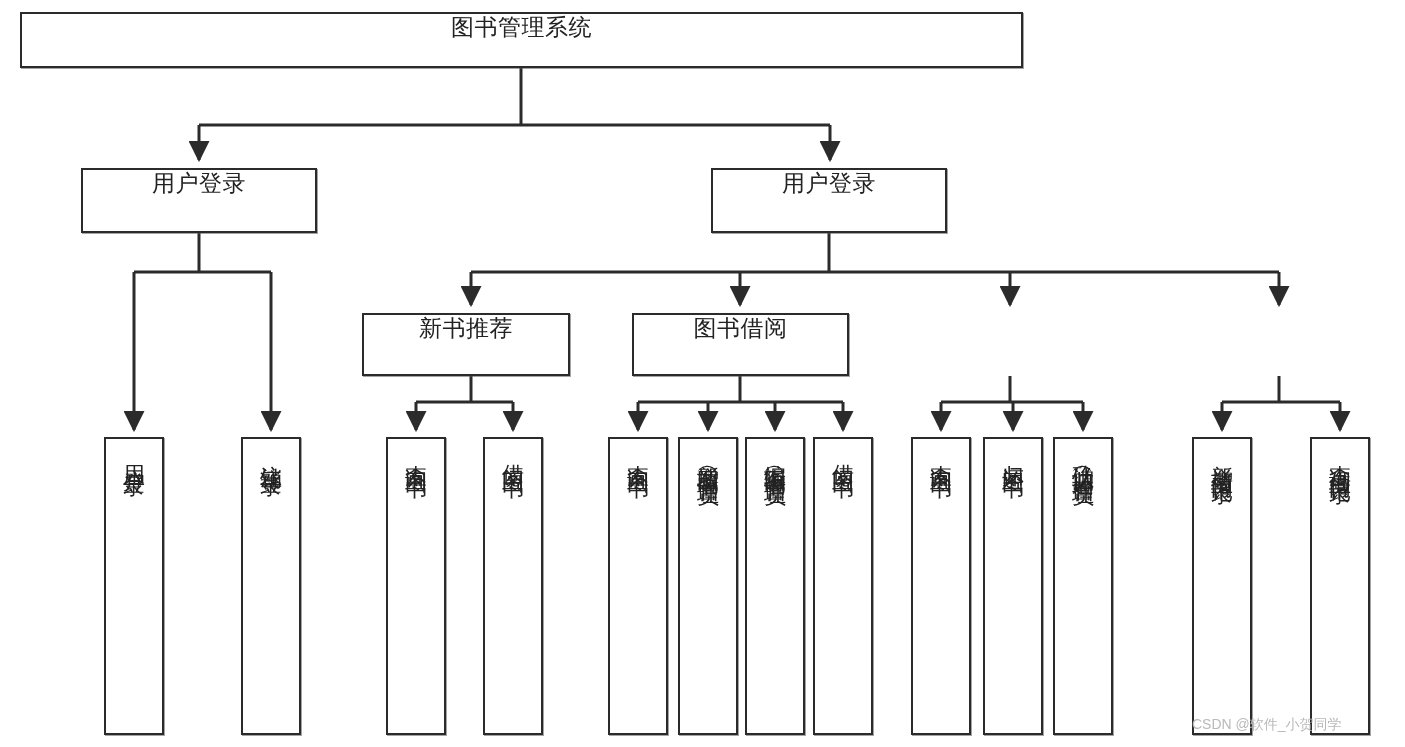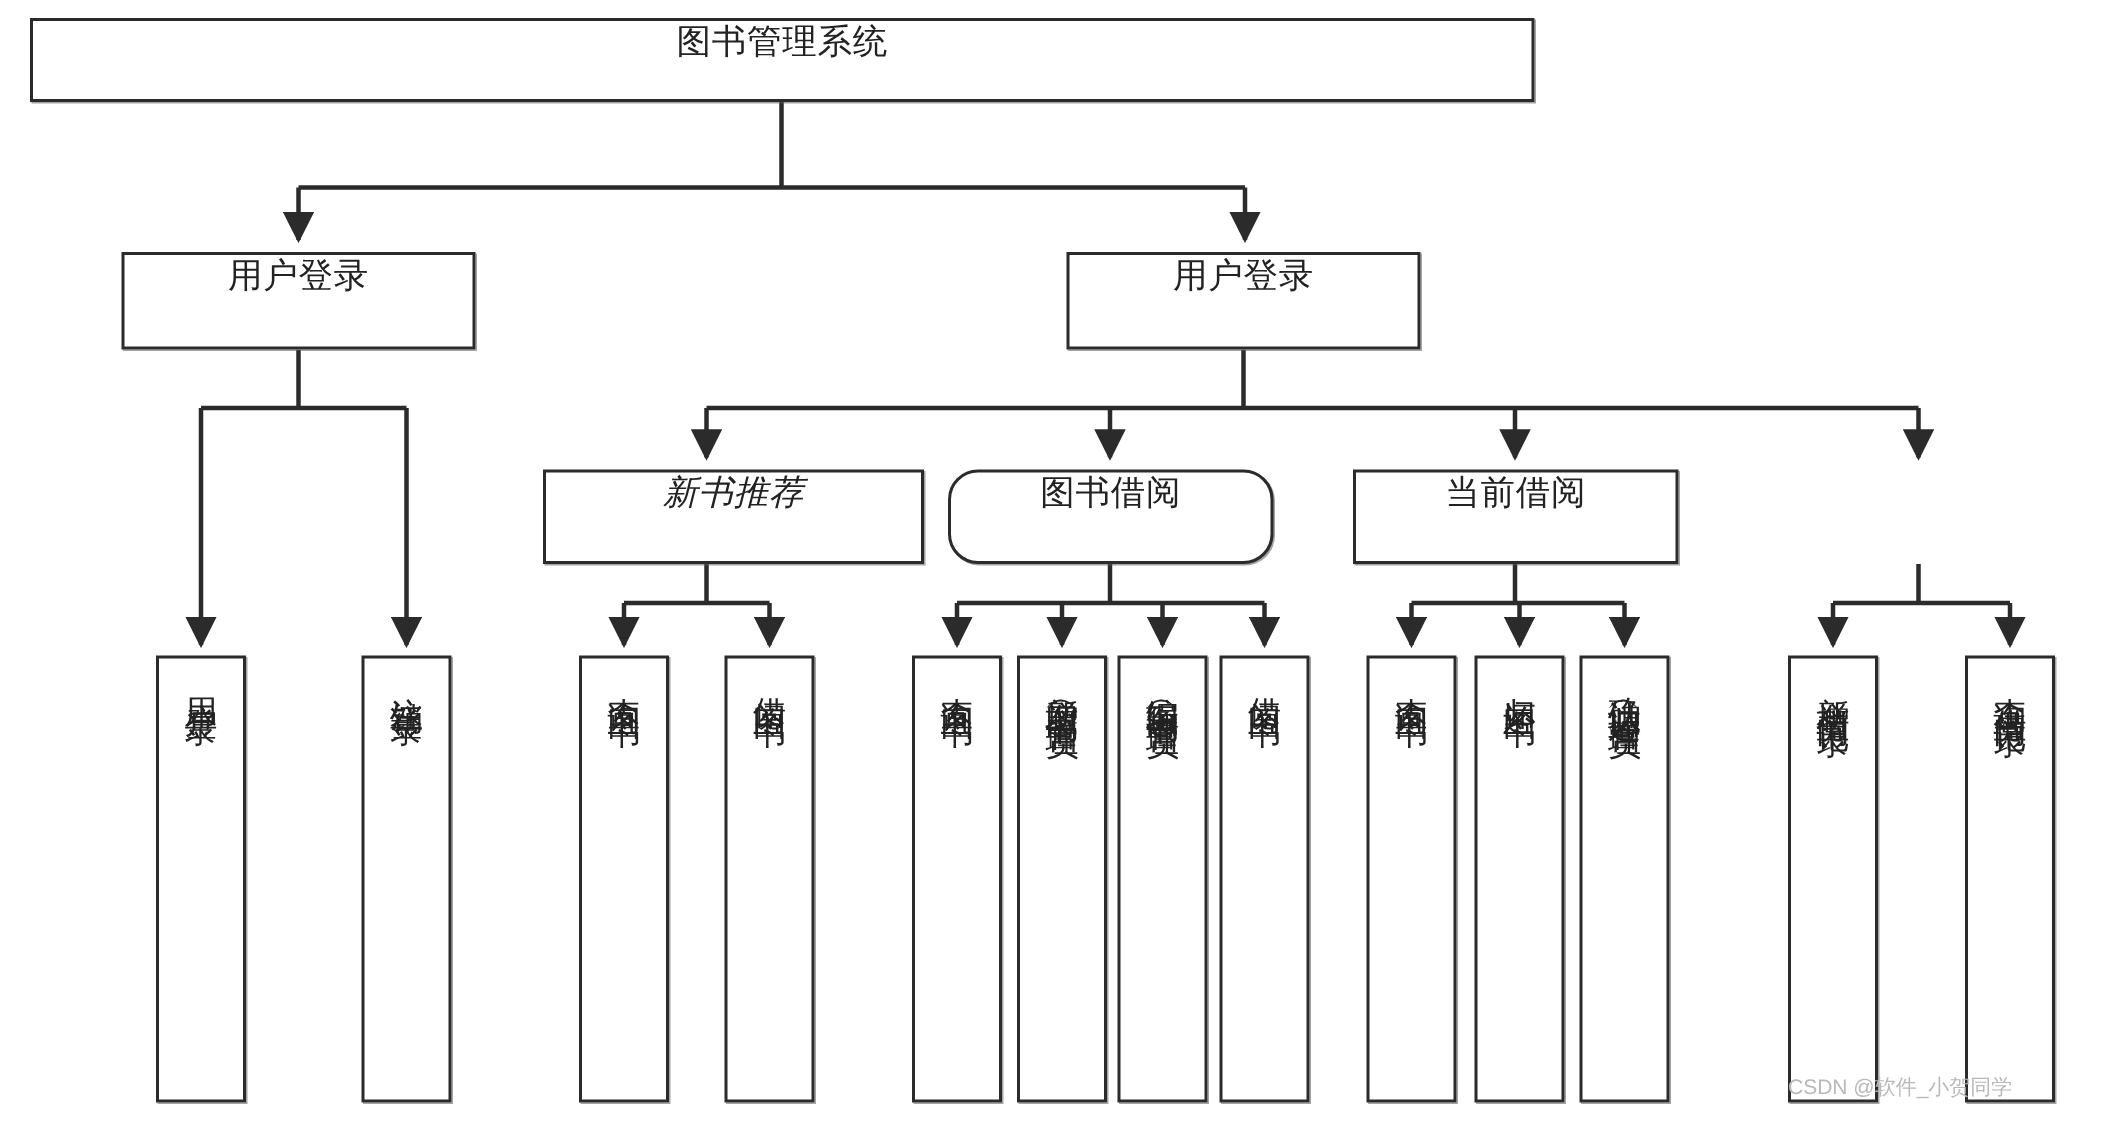--- a/index.html
+++ b/index.html
@@ -133,28 +133,25 @@
     <span class="label">图书管理系统</span>
   </div>
 
   <div class="node horiz" style="left:81px; top:168px; width:236px; height:65px;">
     <span class="label">用户登录</span>
   </div>
   <div class="node horiz" style="left:711px; top:168px; width:236px; height:65px;">
     <span class="label">用户登录</span>
   </div>
 
-  <div class="node horiz" style="left:362px; top:313px; width:254px; height:63px;font-style:italic;">
+  <div class="node horiz" style="left:362px; top:313px; width:208px; height:63px;">
     <span class="label">新书推荐</span>
   </div>
-  <div class="node horiz" style="left:632px; top:313px; width:217px; height:63px;border-radius:20px;">
+  <div class="node horiz" style="left:632px; top:313px; width:217px; height:63px;">
     <span class="label">图书借阅</span>
-  </div>
-  <div class="node horiz" style="left:902px; top:313px; width:217px; height:63px;">
-    <span class="label">当前借阅</span>
   </div>
 
   <div class="node vert" style="left:104px; top:437px; width:60px; height:298px;">
     <span class="label">用户登录</span>
   </div>
   <div class="node vert" style="left:241px; top:437px; width:60px; height:298px;">
     <span class="label">注销登录</span>
   </div>
 
   <div class="node vert" style="left:386px; top:437px; width:60px; height:298px;">

